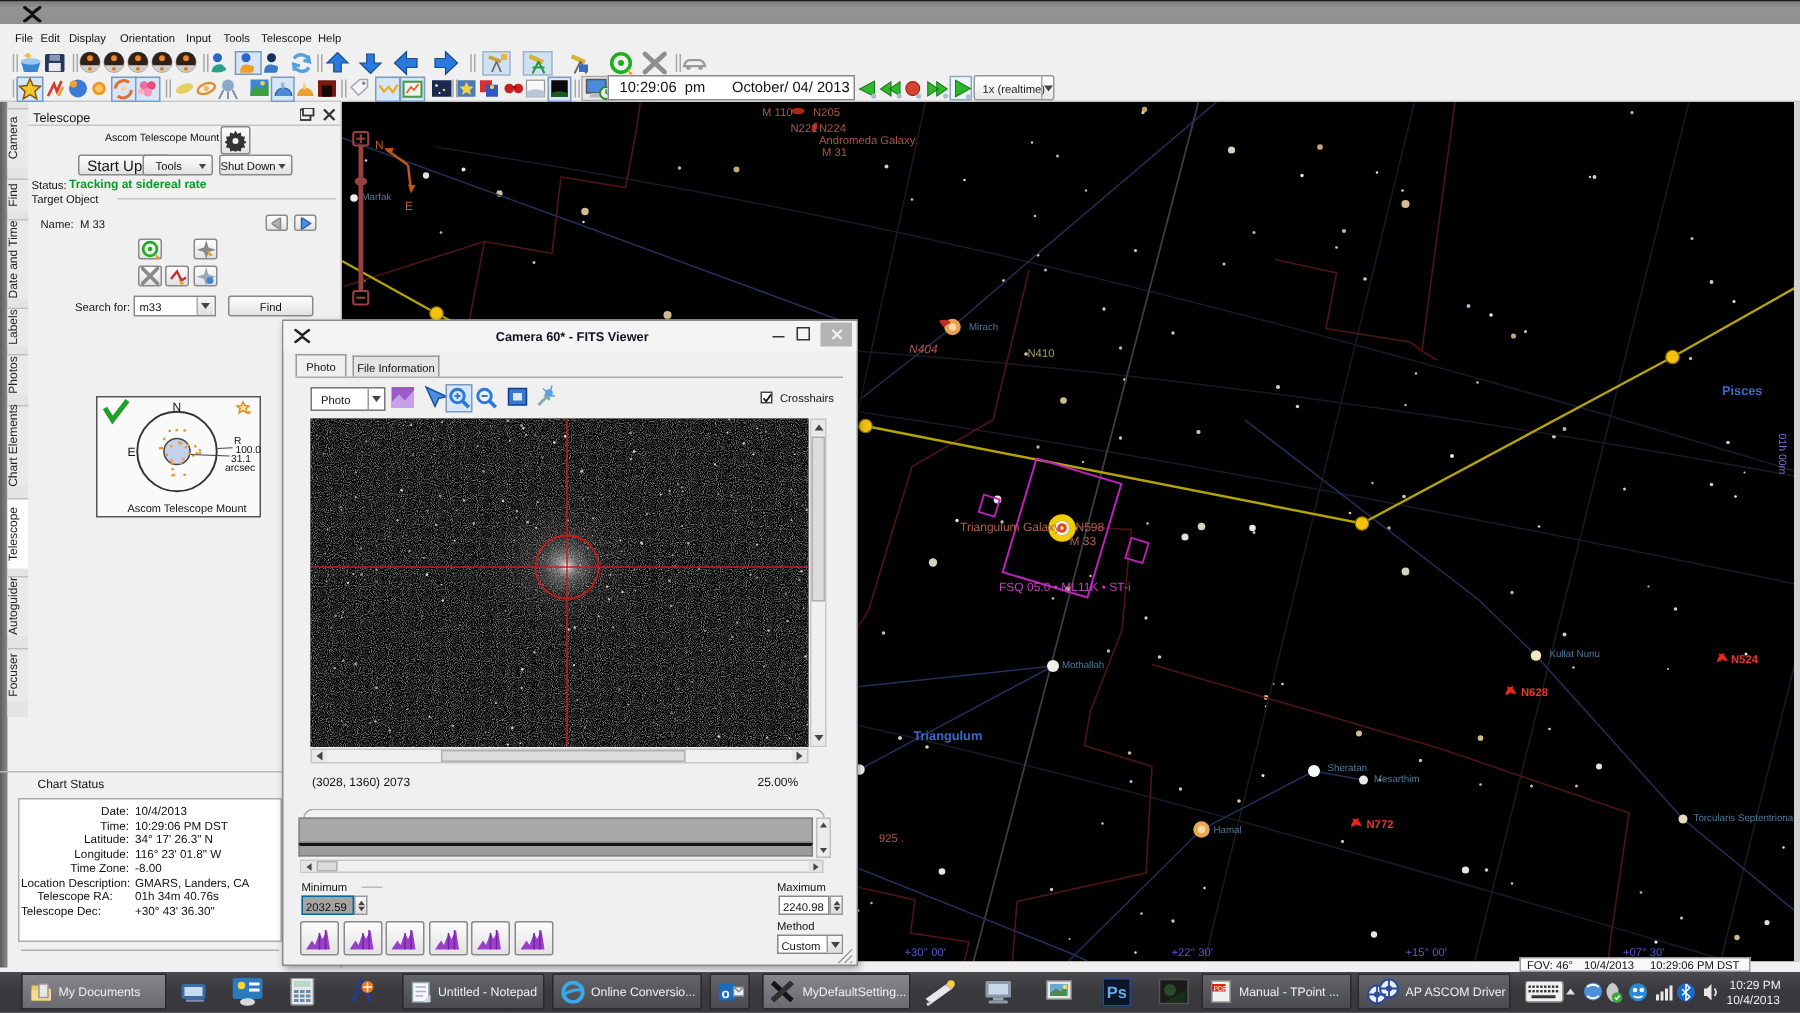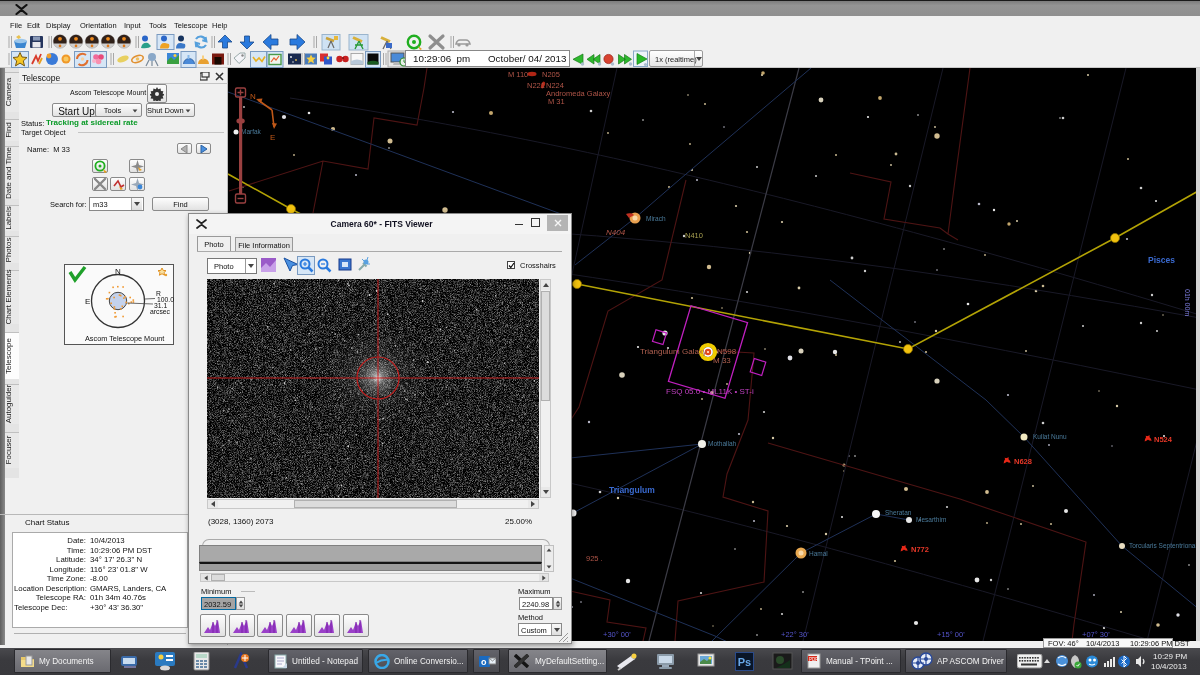--- a/index.html
+++ b/index.html
@@ -1180,21 +1180,21 @@
       </g>
 <path d="M33 35 l-5 -4 6.5 -0.5 z M44 55 l2 6 3 -5.5 z" fill="#c05818"></path>
 <text x="22" y="31" font-size="8" fill="#c05818">N</text>
       <text x="42" y="72" font-size="8" fill="#c05818">E</text>
 </svg>
 </div>
 
 <div class="abs" style="left:1196px;top:68px;width:4px;height:573px;background:#d4d4d4"></div>
 
 <div class="abs" style="left:228px;top:641px;width:972px;height:7px;background:#f0f0f0"></div>
-<div class="abs" style="left:1043px;top:638px;width:130px;height:10px;background:#f8f8f8;border:1px solid #999;font-size:7.5px;color:#111">
+<div class="abs" style="left:1013px;top:638px;width:154px;height:10px;background:#f8f8f8;border:1px solid #999;font-size:7.5px;color:#111">
  <span class="abs" style="left:4px;top:0px">FOV: 46°</span>
     <span class="abs" style="left:42px;top:0px">10/4/2013</span>
     <span class="abs" style="left:86px;top:0px">10:29:06 PM DST</span>
 </div>
 
 <div class="abs" style="left:0;top:68px;width:228px;height:577px;background:#f0f0f0"></div>
 <div class="abs" style="left:0;top:68px;width:5px;height:577px;background:linear-gradient(90deg,#5e5e5e,#8a8a8a)"></div>
 <div class="abs" style="left:5px;top:68px;width:14px;height:410px;background:#e4e4e4"></div>
 <div class="abs" style="left:5px;top:72px;width:14px;height:40px;background:#e9e9e9;border-top:1px solid #c0c0c0"></div>
 <div class="abs" style="left:-34px;top:85.0px;width:90px;height:14px;font-size:8px;color:#222;text-align:center;transform:rotate(-90deg) translateY(0px);transform-origin:center">Camera</div>
@@ -1340,21 +1340,21 @@
 <div class="abs" style="left:14px;top:546px;width:72px;font-size:7.8px;color:#111;text-align:right">Time:</div>
 <div class="abs" style="left:90px;top:546px;font-size:7.8px;color:#111;white-space:nowrap">10:29:06 PM DST</div>
 <div class="abs" style="left:14px;top:555px;width:72px;font-size:7.8px;color:#111;text-align:right">Latitude:</div>
 <div class="abs" style="left:90px;top:555px;font-size:7.8px;color:#111;white-space:nowrap">34° 17' 26.3" N</div>
 <div class="abs" style="left:14px;top:565px;width:72px;font-size:7.8px;color:#111;text-align:right">Longitude:</div>
 <div class="abs" style="left:90px;top:565px;font-size:7.8px;color:#111;white-space:nowrap">116° 23' 01.8" W</div>
 <div class="abs" style="left:14px;top:574px;width:72px;font-size:7.8px;color:#111;text-align:right">Time Zone:</div>
 <div class="abs" style="left:90px;top:574px;font-size:7.8px;color:#111;white-space:nowrap">-8.00</div>
 <div class="abs" style="left:14px;top:584px;width:72px;font-size:7.8px;color:#111;text-align:right">Location Description:</div>
 <div class="abs" style="left:90px;top:584px;font-size:7.8px;color:#111;white-space:nowrap">GMARS, Landers, CA</div>
-<div class="abs" style="left:14px;top:593px;width:72px;font-size:7.8px;color:#111;text-align:right">Telescope RA:</div>
+<div class="abs" style="left:14px;top:593px;width:72px;font-size:7.8px;color:#111;text-align:center">Telescope RA:</div>
 <div class="abs" style="left:90px;top:593px;font-size:7.8px;color:#111;white-space:nowrap">01h 34m 40.76s</div>
 <div class="abs" style="left:14px;top:603px;width:72px;font-size:7.8px;color:#111;text-align:left">Telescope Dec:</div>
 <div class="abs" style="left:90px;top:603px;font-size:7.8px;color:#111;white-space:nowrap">+30° 43' 36.30"</div>
 
 <div class="abs" style="left:188px;top:213px;width:384px;height:431px;background:#f0f0f0;border:1px solid #8a8a8a;box-shadow:1px 2px 5px rgba(0,0,0,0.4)">
 <div class="abs" style="left:0;top:0;width:382px;height:20px;background:#f4f4f4"></div>
     <div class="abs" style="left:120px;top:5px;width:145px;text-align:center;font-size:8.5px;font-weight:bold;color:#101020">Camera 60* - FITS Viewer</div>
     <svg class="abs" style="left:7px;top:5px" width="11" height="10">
       <path d="M1 1 L5.5 4.5 L10 1 M1 9 L5.5 5.5 L10 9" stroke="#222" stroke-width="1.7" fill="none" stroke-linecap="round"></path>
     </svg>

